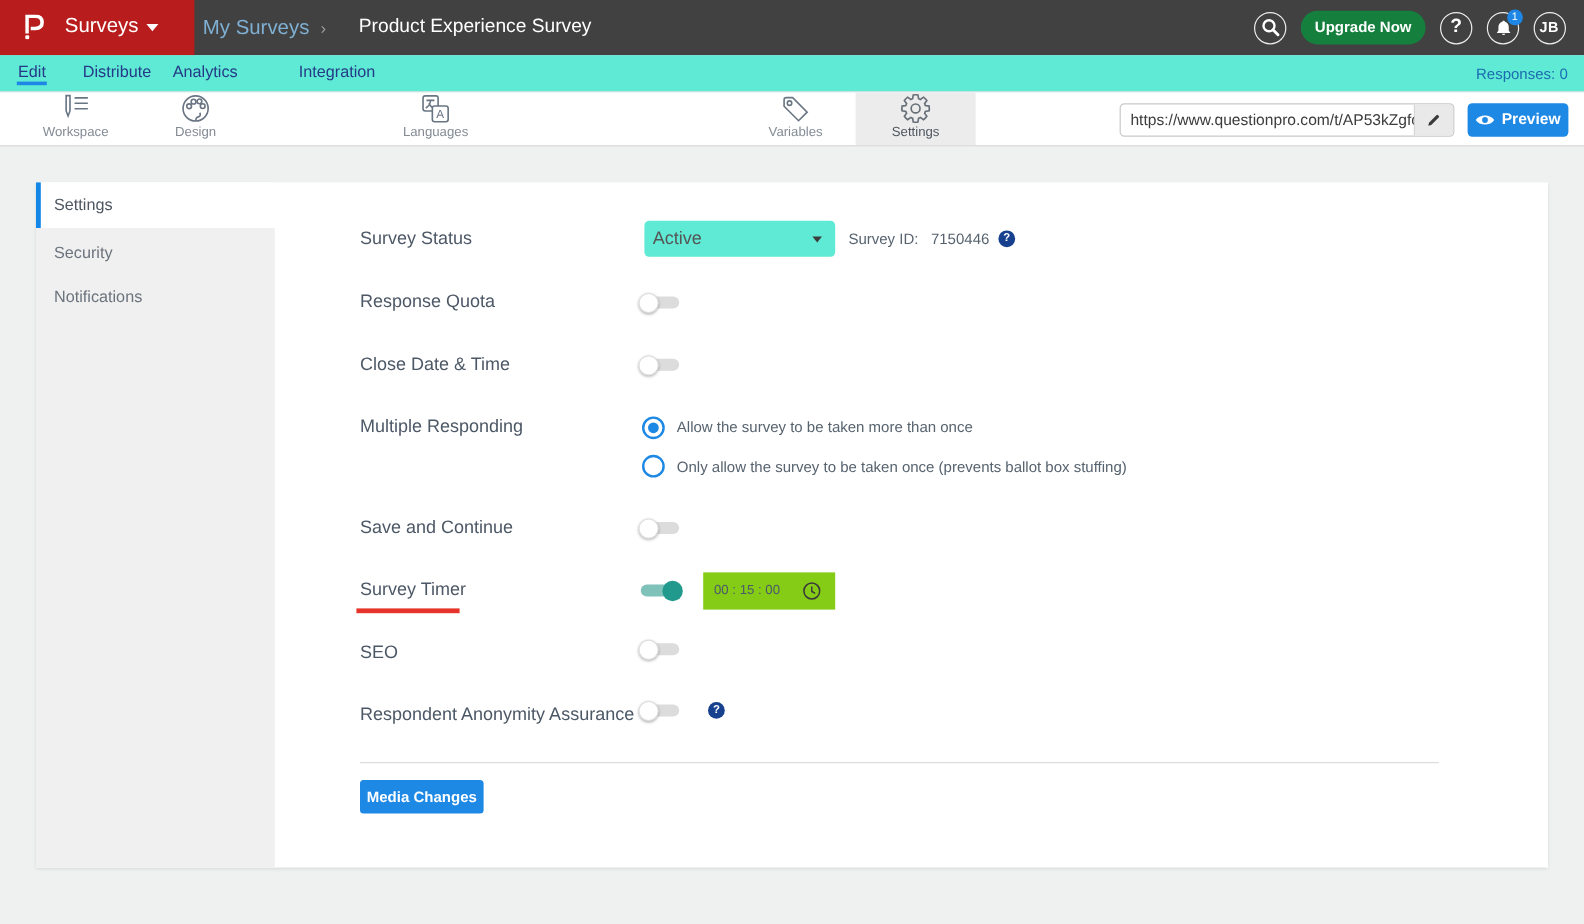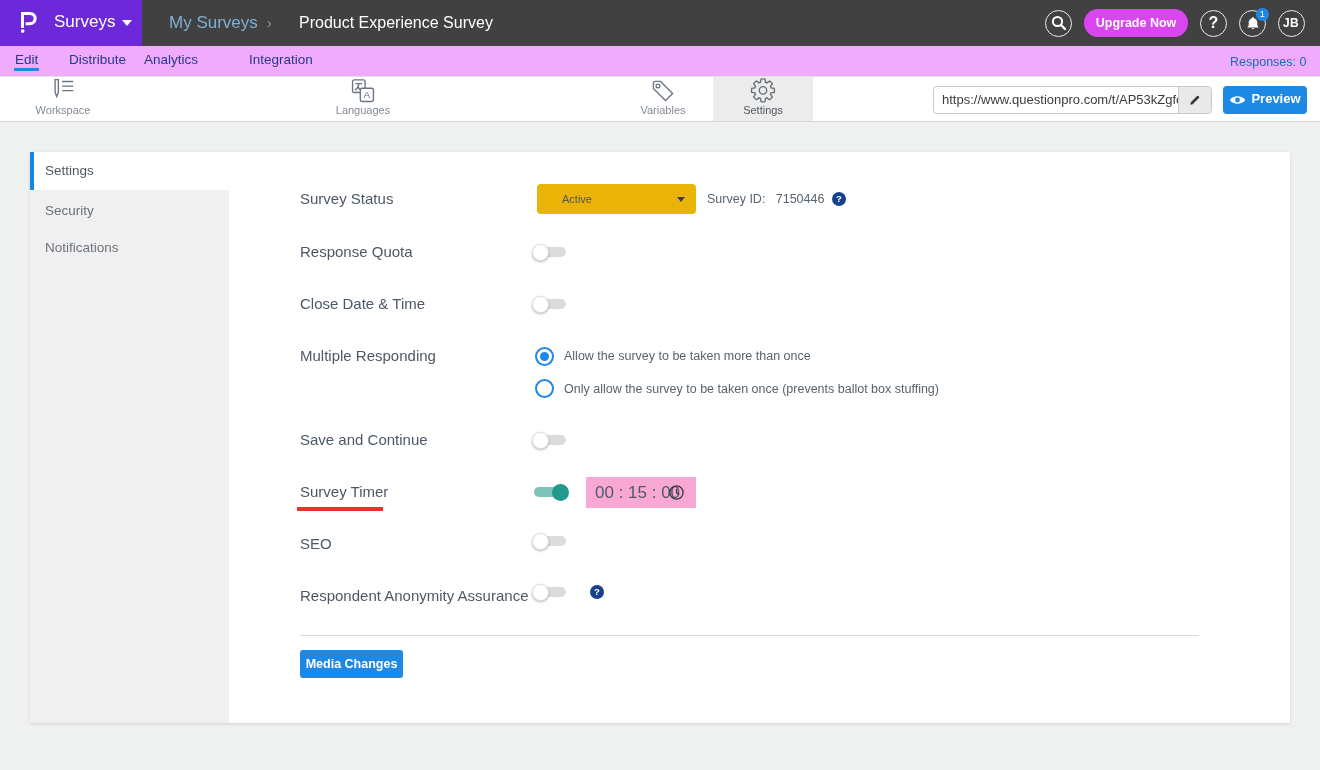--- a/index.html
+++ b/index.html
@@ -1,33 +1,33 @@
 <!DOCTYPE html>
 <html><head>
 <meta charset="utf-8">
 <style>
 *{margin:0;padding:0;box-sizing:border-box}
 html,body{width:1320px;height:770px;overflow:hidden}
 body{font-family:"Liberation Sans",sans-serif;background:#eff1f1;position:relative}
 .a{position:absolute}
 
 #topbar{left:0;top:0;width:1320px;height:46px;background:#414141}
-#logobox{left:0;top:0;width:142px;height:46px;background:#6d28d9}
+#logobox{left:0;top:0;width:162px;height:46px;background:#b91c1c}
 #logoSurveys{left:54px;top:12px;font-size:17px;color:#fff}
 #logocaret{left:122px;top:20px;width:0;height:0;border-left:5.5px solid transparent;border-right:5.5px solid transparent;border-top:6.5px solid #fff}
 #crumb1{left:169px;top:13px;font-size:17px;color:#7fafd2}
 #crumbsep{left:267px;top:15px;font-size:14px;color:#9a9a9a}
 #crumb2{left:299px;top:14px;font-size:16px;color:#fff}
 .tcirc{width:27px;height:27px;border:1.5px solid #ededed;border-radius:50%;top:9.5px;text-align:center;color:#fff}
 #qmark{left:1200px;font-size:16px;font-weight:bold;line-height:24px}
 #jb{left:1277.5px;font-size:12px;font-weight:bold;line-height:24px;letter-spacing:.3px}
-#upgr{left:1084px;top:9px;width:104px;height:28px;border-radius:14px;background:#d946ef;color:#fff;font-size:12.5px;font-weight:bold;text-align:center;line-height:28px}
+#upgr{left:1084px;top:9px;width:104px;height:28px;border-radius:14px;background:#15803d;color:#fff;font-size:12.5px;font-weight:bold;text-align:center;line-height:28px}
 #bellbadge{left:1256px;top:8px;width:12.5px;height:12.5px;border-radius:50%;background:#1e87e6;color:#fff;font-size:9px;text-align:center;line-height:12.5px}
 
-#tabrow{left:0;top:46px;width:1320px;height:31px;background:#f0abfc;border-bottom:1px solid #e2e2e2}
+#tabrow{left:0;top:46px;width:1320px;height:31px;background:#5eead4;border-bottom:1px solid #e2e2e2}
 .tab{top:6px;font-size:13.5px;color:#253a87}
 #tEdit{left:15px}#tDist{left:69px}#tAna{left:144px}#tInt{left:249px}
 #editline{left:14px;top:22px;width:25px;height:2.5px;background:#1e87e6}
 #resp{left:1230px;top:8.5px;font-size:12.5px;color:#1b6bb0}
 
 #toolbar{left:0;top:77px;width:1320px;height:45px;background:#fff;border-bottom:1px solid #d5d5d5}
 #settbg{left:713px;top:0;width:100px;height:44px;background:#ececec}
 .titem{top:0;width:100px;height:44px;text-align:center}
 .titem svg{position:absolute;left:50%;transform:translateX(-50%);top:-2px}
 .tlabel{position:absolute;top:27px;width:100%;font-size:11px;color:#838b94}
@@ -39,33 +39,33 @@
 #preview{left:1223px;top:9px;width:84px;height:28px;background:#1e88e5;border-radius:4px;color:#fff;font-size:13px;font-weight:bold;text-align:center;line-height:28px}
 
 #card{left:30px;top:152px;width:1260px;height:571px;background:#fff;box-shadow:0 1px 3px rgba(0,0,0,.13)}
 #sidegrey{left:0;top:38px;width:199px;height:533px;background:#f0f0f0}
 #sideactive{left:0;top:0px;width:199px;height:38px;background:#fff;border-left:4px solid #1287e8;line-height:38px;padding-left:11px;font-size:13.5px;color:#4e5761}
 .sideitem{left:15px;font-size:13.5px;color:#6b737d}
 #sSec{top:51px}#sNot{top:88px}
 
 .lbl{left:270px;font-size:15px;color:#4d5866;height:16px;line-height:16px}
 .ctext{font-size:12.5px;color:#57636f;height:16px;line-height:16px}
-#dd{left:507px;top:32px;width:159px;height:30px;background:#eab308;border-radius:4px;font-size:11px;color:#555;line-height:30px;padding-left:25px}
+#dd{left:507px;top:32px;width:159px;height:30px;background:#5eead4;border-radius:4px;font-size:15px;color:#555;line-height:30px;padding-left:7px}
 #ddcaret{right:11px;top:12.5px;width:0;height:0;border-left:4.5px solid transparent;border-right:4.5px solid transparent;border-top:5.5px solid #3d3d3d}
 .qbadge{width:14px;height:14px;border-radius:50%;background:#17418f;color:#fff;font-size:9.5px;font-weight:bold;text-align:center;line-height:14px}
 
 .tg{width:36px;height:18px}
 .tg .track{position:absolute;left:2px;top:4px;width:32px;height:10px;border-radius:5px;background:#dcdcdc}
 .tg .knob{position:absolute;left:0;top:.5px;width:17px;height:17px;border-radius:50%;background:#fff;border:1px solid #e0e0e0;box-shadow:0 1px 2.5px rgba(0,0,0,.3)}
 .tg.on .track{background:#7fc2ba}
 .tg.on .knob{left:20px;background:#219a8d;border:none;box-shadow:none}
 
 .radio{width:19px;height:19px;border:2px solid #1e88e5;border-radius:50%;background:#fff}
 .radio.sel::after{content:"";position:absolute;left:3px;top:3px;width:9px;height:9px;border-radius:50%;background:#1e88e5}
-#timebox{left:556px;top:325px;width:110px;height:31px;background:#f9a8d4;font-size:17px;color:#4c596b;line-height:31px;padding-left:9px}
+#timebox{left:556px;top:325px;width:110px;height:31px;background:#84cc16;font-size:11px;color:#4c596b;line-height:31px;padding-left:9px}
 #redline{left:267px;top:355px;width:86px;height:3.5px;background:#e6342a}
 #hr{left:270px;top:483px;width:899px;height:1px;background:#dcdcdc}
 #savebtn{left:270px;top:498px;width:103px;height:28px;background:#1e88e5;border-radius:3px;color:#fff;font-size:12.5px;font-weight:bold;text-align:center;line-height:28px}
 </style>
 </head>
 <body>
 <div class="a" id="topbar">
   <div class="a" id="logobox">
     <svg class="a" style="left:21px;top:12px" width="16" height="21" viewBox="0 0 16 21">
       <path d="M1.5 16 V1.5 H8.4 C12.6 1.5 14.1 3.7 14.1 6.6 C14.1 9.5 12.6 11.7 8.4 11.7 H4.6" fill="none" stroke="#fff" stroke-width="3"></path>
@@ -106,20 +106,31 @@
 
 <div class="a" id="toolbar">
   <div class="a" id="settbg"></div>
   <div class="a titem" style="left:13px">
     <svg width="32" height="32" viewBox="0 0 26 26" class="ic">
       <path d="M6.6 3.8h2.6v10.4l-1.3 3.4-1.3-3.4z"></path>
       <path d="M12.3 5.3H21.3 M12.3 9H21.3 M12.3 12.7H21.3"></path>
     </svg>
     <div class="tlabel">Workspace</div>
   </div>
+  <div class="a titem" style="left:113px">
+    <svg width="32" height="32" viewBox="0 0 26 26" class="ic">
+      <circle cx="13" cy="12.5" r="8.5"></circle>
+      <circle cx="8.6" cy="11" r="1.6"></circle>
+        <circle cx="11.6" cy="7.9" r="1.6"></circle>
+      <circle cx="15.6" cy="7.7" r="1.6"></circle>
+        <circle cx="17.8" cy="10.9" r="1.6"></circle>
+      <path d="M13.4 21 c-.5-1.6.2-2.5 1.4-2.8 1.5-.4 1.7-1.7 1-2.8" fill="none"></path>
+    </svg>
+    <div class="tlabel">Design</div>
+  </div>
   <div class="a titem" style="left:313px">
     <svg width="32" height="32" viewBox="0 0 26 26" class="ic">
       <rect x="4.5" y="4" width="10.2" height="10.2" rx="1.5"></rect>
       <path d="M6.8 7h5.4 M9.5 7c0 2.6-1.8 4.6-3.2 5.2 M8.6 8.8c.6 1.9 2.2 3.2 3.4 3.5"></path>
       <rect x="10.8" y="10.8" width="10.7" height="10.7" rx="1.5" fill="#fff"></rect>
       <text x="16.1" y="19" font-size="8" fill="#6b7684" stroke="none" text-anchor="middle" font-family="Liberation Sans">A</text>
     </svg>
     <div class="tlabel">Languages</div>
   </div>
   <div class="a titem" style="left:613px">

